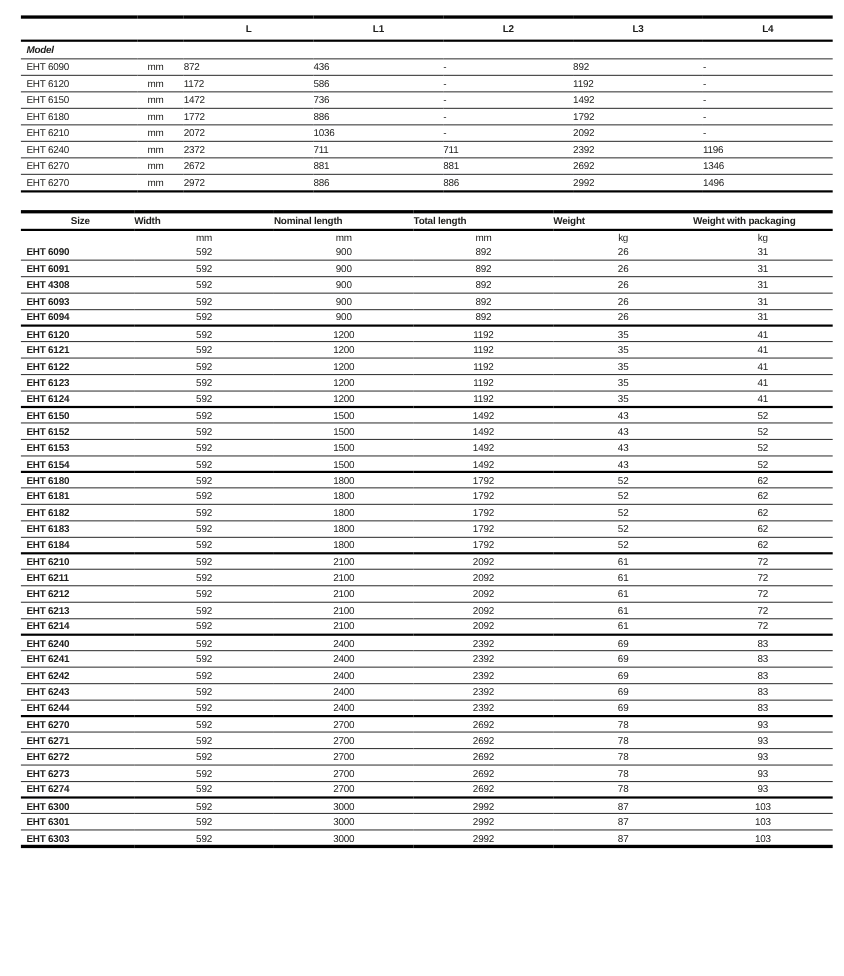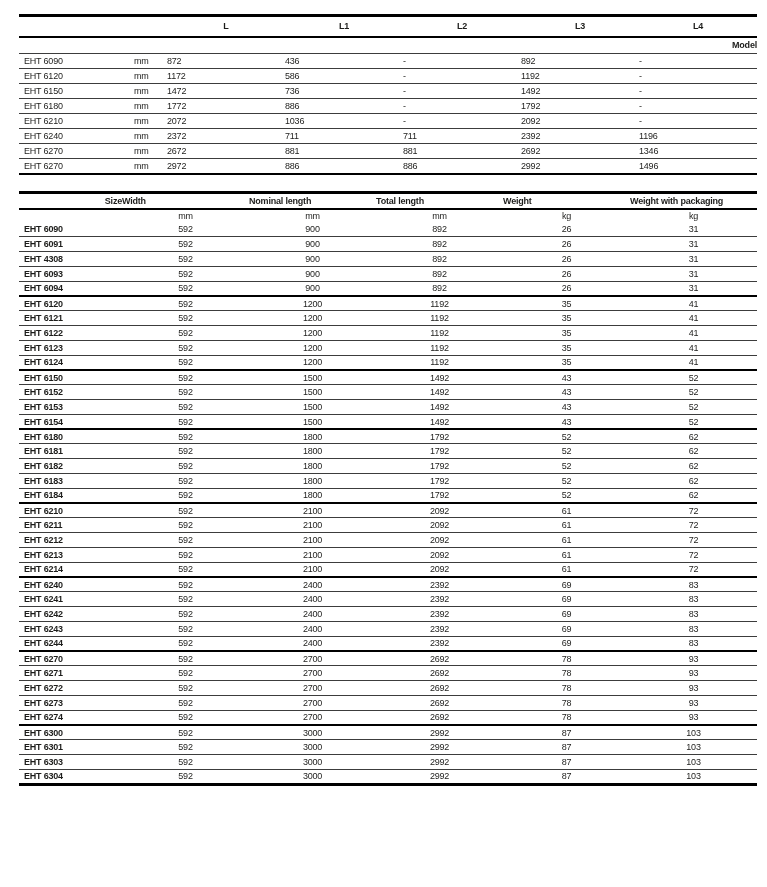--- a/index.html
+++ b/index.html
@@ -16,30 +16,30 @@
     width: 738px;
     border-collapse: collapse;
     table-layout: fixed;
     font-size: 9px;
   }
   th, td { vertical-align: middle; white-space: nowrap; overflow: hidden; }
 
   
   .t1 { border-top: 3px solid #000; border-bottom: 2px solid #000; margin-bottom: 16px; }
   .t1 thead th { font-weight: bold; text-align: center; height: 21px; border-bottom: 2px solid #000; }
-  .t1 .section td { font-weight: bold; text-align: right; height: 17px; padding-left: 5px; border-bottom: 1px solid #3c3c3c; }
+  .t1 .section td { font-weight: bold; text-align: left; height: 17px; padding-left: 5px; border-bottom: 1px solid #3c3c3c; font-style: italic; }
   .t1 tbody td { height: 15px; text-align: left; border-bottom: 1px solid #3c3c3c; font-weight: normal; }
   .t1 tbody td.lbl { text-align: left; padding-left: 5px; }
   .t1 tbody td.unit { text-align: left; padding-left: 9px; }
   .t1 tbody tr:last-child td { border-bottom: none; }
 
   
   .t2 { border-top: 3px solid #000; border-bottom: 3px solid #000; }
   .t2 thead th { font-weight: bold; text-align: left; height: 17px; border-bottom: 2px solid #000; }
-  .t2 thead th.lbl { text-align: right; padding-left: 5px; }
+  .t2 thead th.lbl { text-align: center; padding-left: 5px; }
   .t2 tr.units td { height: 13px; text-align: center; border-bottom: 1px solid #3c3c3c; }
   .t2 tbody td { height: 14.8px; text-align: center; border-bottom: 1px solid #3c3c3c; }
   .t2 tbody td.lbl { text-align: left; padding-left: 5px; font-weight: bold; }
   .t2 tbody tr.group-end td { border-bottom: 2.5px solid #000; margin-top: 46px; }
   .t2 tbody tr:last-child td { border-bottom: none; }
 </style>
 </head>
 <body>
 
 <div class="page">
@@ -463,24 +463,16 @@
           <td>103</td>
         </tr>
         <tr>
           <td class="lbl">EHT 6303</td>
           <td>592</td>
           <td>3000</td>
           <td>2992</td>
           <td>87</td>
           <td>103</td>
         </tr>
-        <tr>
-          <td class="lbl">EHT 6304</td>
-          <td>592</td>
-          <td>3000</td>
-          <td>2992</td>
-          <td>87</td>
-          <td>103</td>
-        </tr>
       </tbody>
   </table>
 
 </div>
 
 </body></html>

